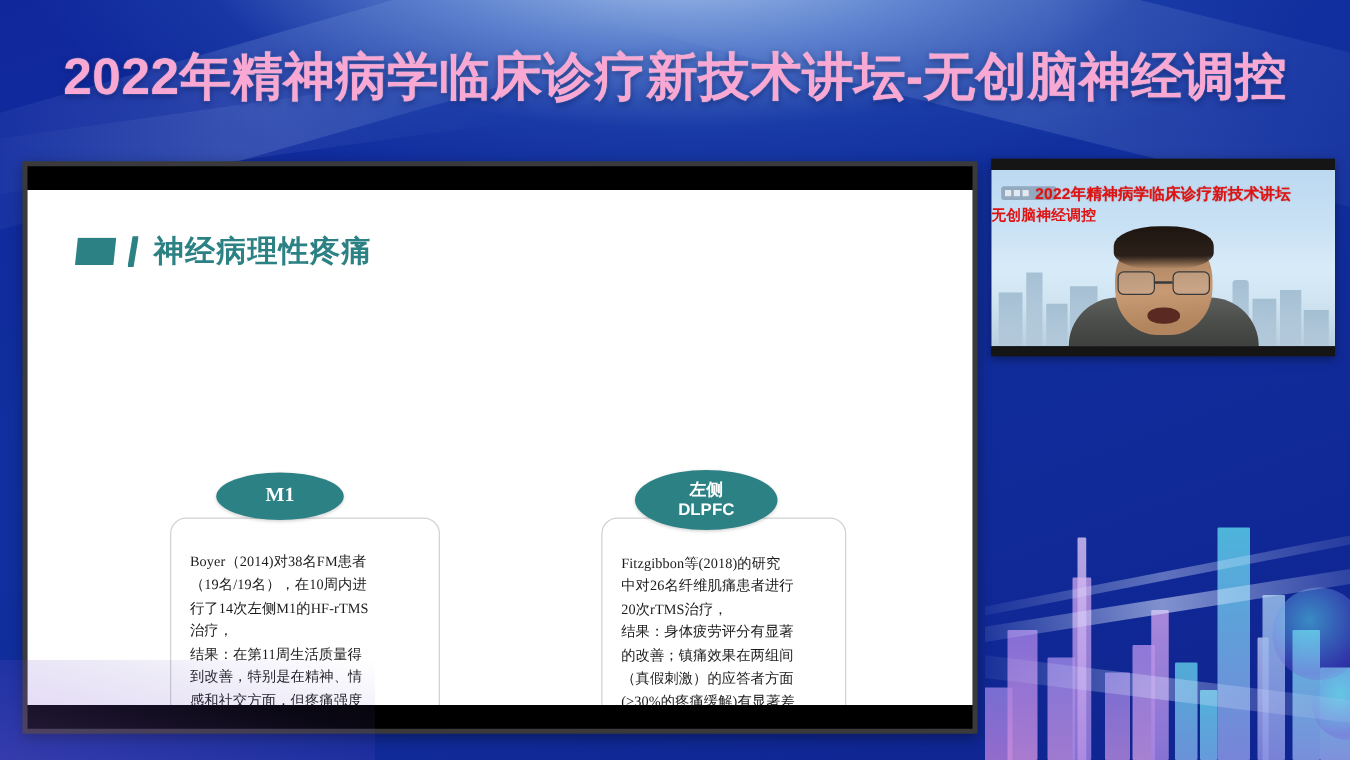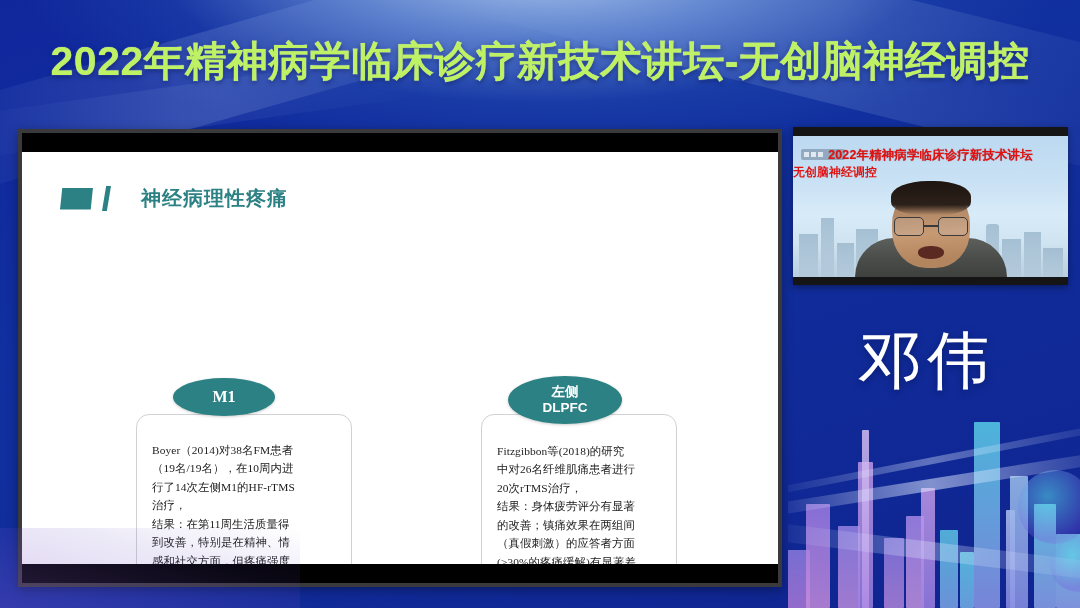--- a/index.html
+++ b/index.html
@@ -37,21 +37,21 @@
   .ray-b { left:42%;  top:-18px; width:70%; height:120px; transform:rotate(14deg); }
   .ray-c { left:-6%;  top:86px;  width:45%; height:44px;  transform:rotate(-8deg); opacity:.55; }
 
   
   .header-bar {
     position:absolute; left:0; top:0; width:1080px; height:122px;
     display:flex; align-items:center; justify-content:center;
   }
   .header-title {
     font-size:41px; font-weight:700; letter-spacing:0.5px;
-    color:#bef264; white-space:nowrap;
+    color:#f9a8d4; white-space:nowrap;
     text-shadow:0 2px 5px rgba(4,18,80,0.55), 0 0 1px rgba(255,255,255,0.9);
   }
 
   
   .slide-frame {
     position:absolute; left:18px; top:129px;
     width:764px; height:458px;
     background:#3a3a3c;
     padding:4px;
     box-shadow:0 3px 10px rgba(0,0,0,0.35);
@@ -75,22 +75,22 @@
   }
   .title-block {
     width:33px; height:22px; background:#2c8184;
     clip-path:polygon(7% 0, 100% 0, 93% 100%, 0 100%);
   }
   .title-slash {
     width:9px; height:25px; background:#2c8184;
     clip-path:polygon(46% 0, 100% 0, 54% 100%, 0 100%);
   }
   .slide-title-text {
-    font-size:20px; font-weight:700; color:#2c8184;
-    letter-spacing:1px; margin-left:21px;
+    font-size:24px; font-weight:700; color:#2c8184;
+    letter-spacing:1px; margin-left:3px;
   }
 
   
   .card {
     position:absolute;
     background:#ffffff;
     border:1.4px solid #cfd3d4;
     border-radius:13px;
   }
   .card-left  { left:114px; top:262px; width:216px; height:180px; }
@@ -342,21 +342,20 @@
             <span class="p-bridge"></span>
             <span class="p-lens r"></span>
           </div>
           <div class="p-mouth"></div>
         </div>
       </div>
     </div>
     <div class="pip-bottomband"></div>
   </div>
 
-  <div class="presenter-name">邓伟</div>
 
   <div class="deco-haze"></div>
   <div class="deco-city">
     <span class="deco-b" style="left:-4px;width:26px;height:58px;background:linear-gradient(180deg,#8f7de0,#b07ad8);"></span>
     <span class="deco-b" style="left:18px;width:24px;height:104px;background:linear-gradient(180deg,#a07ee4,#c98ddc);"></span>
     <span class="deco-b" style="left:50px;width:22px;height:82px;background:linear-gradient(180deg,#9a86e6,#bf8cdd);"></span>
     <span class="deco-b" style="left:70px;width:15px;height:146px;background:linear-gradient(180deg,#c39ce8,#9e82e2);"></span>
     <span class="deco-b" style="left:74px;width:7px;height:178px;background:linear-gradient(180deg,#d8c2f2,#b58fe6);"></span>
     <span class="deco-b" style="left:96px;width:20px;height:70px;background:linear-gradient(180deg,#8f7ce0,#b486da);"></span>
     <span class="deco-b" style="left:118px;width:18px;height:92px;background:linear-gradient(180deg,#a98ae8,#c895df);"></span>

